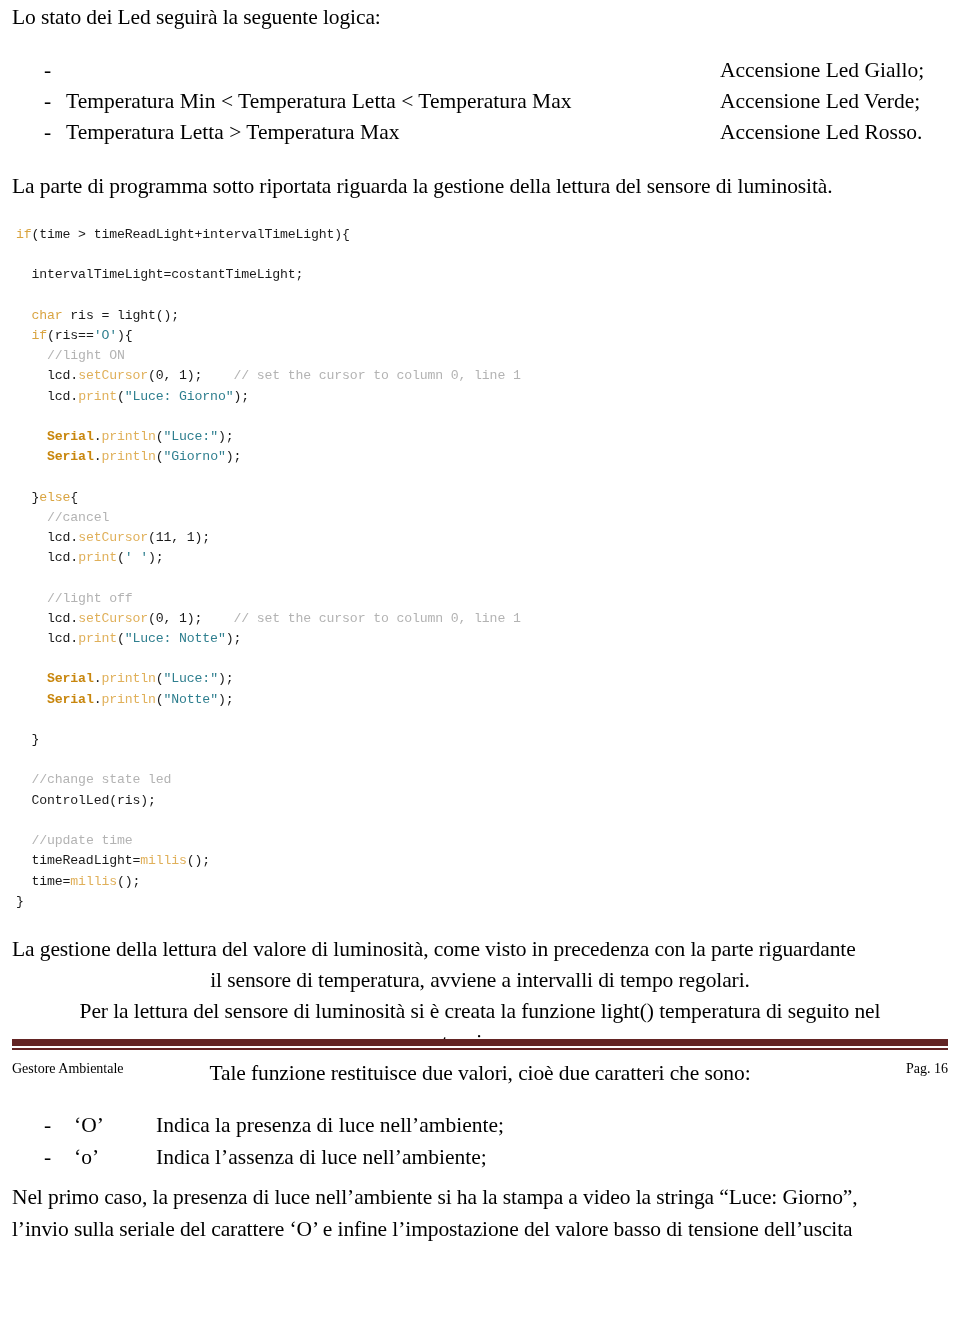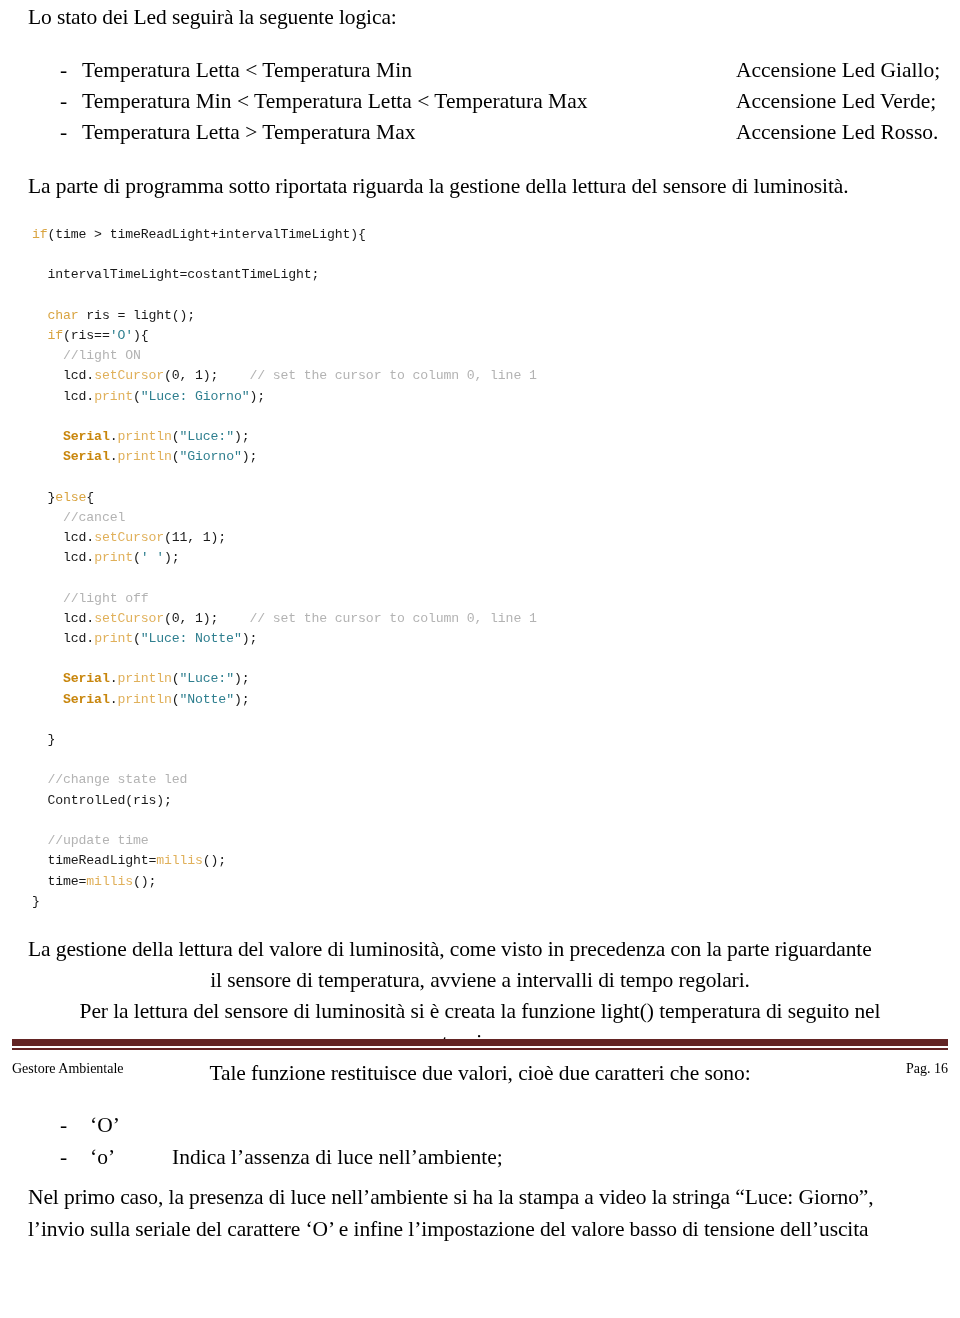--- a/index.html
+++ b/index.html
@@ -15,21 +15,21 @@
     font-family: "Liberation Serif", "DejaVu Serif", serif;
     color: #000000;
     overflow: hidden;
   }
 
   .page {
     position: relative;
     width: 960px;
     height: 1092px;
     box-sizing: border-box;
-    padding: 0 28px;
+    padding: 0 12px;
   }
 
   
   .para {
     font-family: "Liberation Serif", "DejaVu Serif", serif;
     font-size: 21.5px;
     line-height: 31px;
     color: #000;
     margin: 0;
     letter-spacing: -0.1px;
@@ -169,21 +169,20 @@
 </head>
 <body>
 
 <div class="page">
 
   <p class="para intro-line">Lo stato dei Led seguirà la seguente logica:</p>
 
   <ul class="led-list">
     <li class="led-row led-row-wrap">
       <span class="led-dash">-</span>
-      <span class="led-cond">Temperatura Letta &lt; Temperatura Min</span>
       <span class="led-action" style="left:708px;">Accensione Led Giallo;</span>
     </li>
     <li class="led-row led-row-wrap">
       <span class="led-dash">-</span>
       <span class="led-cond">Temperatura Min &lt; Temperatura Letta &lt; Temperatura Max</span>
       <span class="led-action" style="left:708px;">Accensione Led Verde;</span>
     </li>
     <li class="led-row led-row-wrap">
       <span class="led-dash">-</span>
       <span class="led-cond">Temperatura Letta &gt; Temperatura Max</span>
@@ -200,20 +199,21 @@
     <p class="para">il sensore di temperatura, avviene a intervalli di tempo regolari.</p>
     <p class="para">Per la lettura del sensore di luminosità si è creata la funzione light() temperatura di seguito nel</p>
     <p class="para">tensione.</p>
     <p class="para">Tale funzione restituisce due valori, cioè due caratteri che sono:</p>
   </div>
 
   <ul class="char-list">
     <li class="char-row">
       <span class="char-dash">-</span>
       <span class="char-sym">‘O’</span>
+      <span class="char-desc">Indica la presenza di luce nell’ambiente;</span>
     </li>
     <li class="char-row">
       <span class="char-dash">-</span>
       <span class="char-sym">‘o’</span>
       <span class="char-desc">Indica l’assenza di luce nell’ambiente;</span>
     </li>
   </ul>
 
   <div class="closing">
     <p class="para">Nel primo caso, la presenza di luce nell’ambiente si ha la stampa a video la stringa “Luce: Giorno”,</p>

